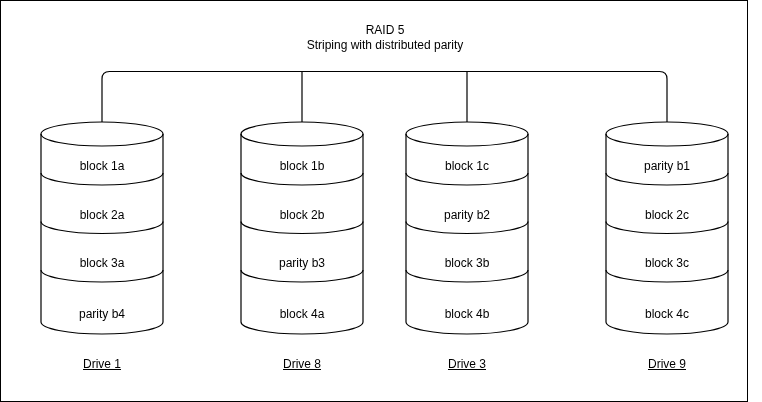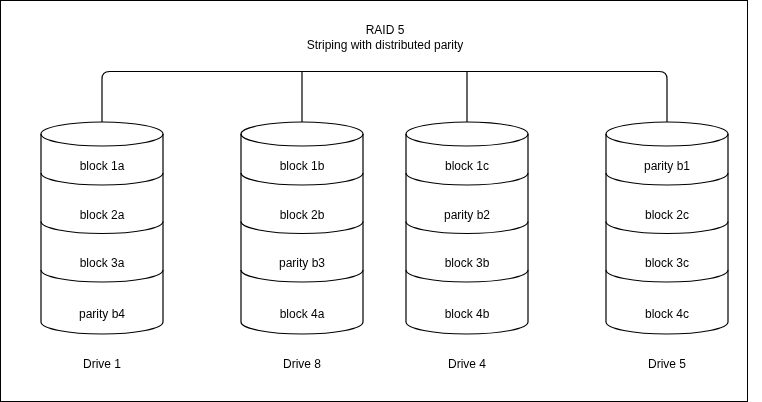--- a/index.html
+++ b/index.html
@@ -46,20 +46,21 @@
     text-anchor: middle;
   }
   .drive-label {
     position: absolute;
     top: 356px;
     width: 132px;
     text-align: center;
     font-size: 12px;
     line-height: 14px;
     color: #000000;
+    text-decoration: underline;
   }
   .d1 { left: 35px; }
   .d2 { left: 235px; }
   .d3 { left: 400px; }
   .d4 { left: 600px; }
 </style>
 </head>
 <body>
 
 <div class="canvas">
@@ -103,28 +104,28 @@
     <path class="ln" d="M5 17 V205 A61 12 0 0 0 127 205 V17"></path>
     <ellipse class="ln" cx="66" cy="17" rx="61" ry="12"></ellipse>
     <path class="ln" d="M5 56 A61 12 0 0 0 127 56"></path>
     <path class="ln" d="M5 104.5 A61 12 0 0 0 127 104.5"></path>
     <path class="ln" d="M5 153 A61 12 0 0 0 127 153"></path>
     <text class="blk" x="66" y="53">block 1c</text>
     <text class="blk" x="66" y="101.5">parity b2</text>
     <text class="blk" x="66" y="150">block 3b</text>
     <text class="blk" x="66" y="201">block 4b</text>
   </svg>
-  <div class="drive-label d3">Drive 4</div>
+  <div class="drive-label d3">Drive 3</div>
 
   <svg class="drive-svg d4" viewBox="0 0 132 222">
     <path class="ln" d="M5 17 V205 A61 12 0 0 0 127 205 V17"></path>
     <ellipse class="ln" cx="66" cy="17" rx="61" ry="12"></ellipse>
     <path class="ln" d="M5 56 A61 12 0 0 0 127 56"></path>
     <path class="ln" d="M5 104.5 A61 12 0 0 0 127 104.5"></path>
     <path class="ln" d="M5 153 A61 12 0 0 0 127 153"></path>
     <text class="blk" x="66" y="53">parity b1</text>
     <text class="blk" x="66" y="101.5">block 2c</text>
     <text class="blk" x="66" y="150">block 3c</text>
     <text class="blk" x="66" y="201">block 4c</text>
   </svg>
-  <div class="drive-label d4">Drive 5</div>
+  <div class="drive-label d4">Drive 9</div>
 
 </div>
 
 </body></html>

